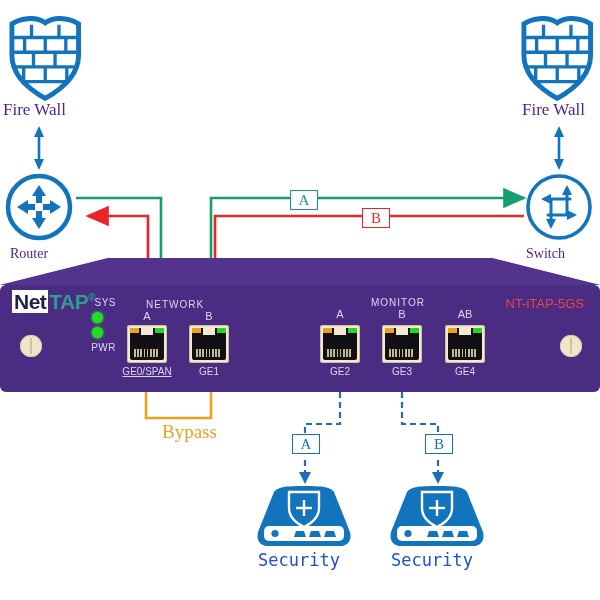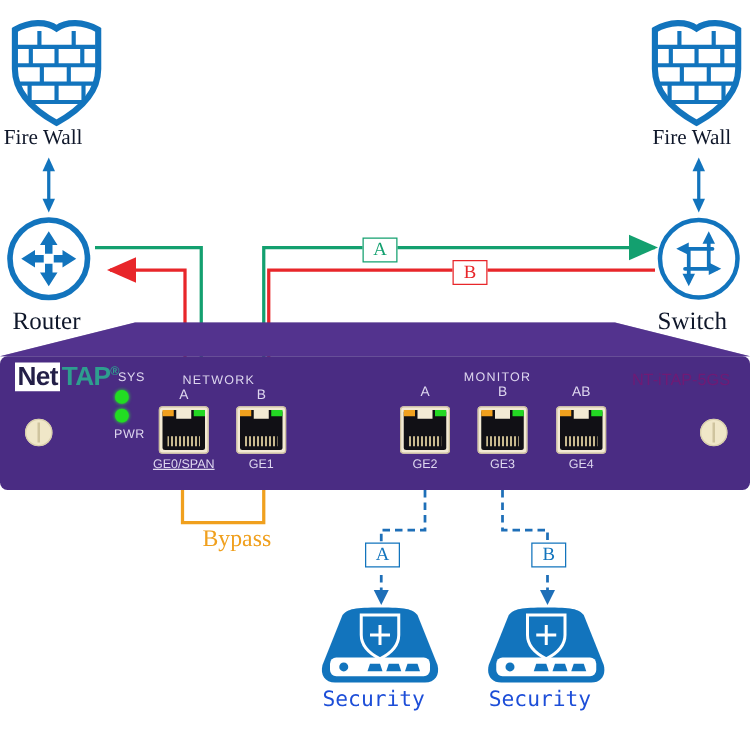--- a/index.html
+++ b/index.html
@@ -1,43 +1,43 @@
 <!DOCTYPE html>
 <html><head>
 <meta charset="utf-8">
 <style>
   html,body{margin:0;padding:0;background:#ffffff;}
   body{width:600px;height:600px;overflow:hidden;font-family:"Liberation Sans",sans-serif;}
   #stage{position:relative;width:600px;height:600px;background:#ffffff;}
   svg.layer{position:absolute;left:0;top:0;width:600px;height:600px;}
 
   .lbl{position:absolute;white-space:nowrap;}
-  .lbl-serif{font-family:"Liberation Serif",serif;color:#0f172a;}
+  .lbl-serif{font-family:"Liberation Serif",serif;color:#4c1d95;}
   .lbl-mono{font-family:"DejaVu Sans Mono","Liberation Mono",monospace;color:#1d4ed8;}
 
   .fw-label{font-size:17px;}
-  .node-label{font-size:20px;}
+  .node-label{font-size:14px;}
   .sec-label{font-size:17px;letter-spacing:0px;}
 
   
   #device{position:absolute;left:0;top:258px;width:600px;height:136px;}
   .chassis-front{position:absolute;left:0;top:27px;width:600px;height:107px;
       background:#4a2c83;border-radius:6px;}
   .screw{position:absolute;width:22px;height:22px;border-radius:50%;
       background:#f0e7c8;box-shadow:inset 0 0 0 1px #d8ceac;}
   .screw::after{content:"";position:absolute;left:50%;top:3px;width:1.5px;height:16px;
       margin-left:-0.75px;background:#cfc49e;}
 
   .logo{position:absolute;left:12px;top:32px;font-family:"Liberation Sans",sans-serif;
       font-weight:bold;font-size:21px;letter-spacing:-0.5px;}
   .logo .net{background:#ffffff;color:#231f47;padding:0 2px;}
   .logo .tap{color:#2e9e8f;margin-left:1px;}
   .logo .reg{color:#2e9e8f;font-size:10px;vertical-align:super;}
 
-  .model{position:absolute;right:16px;top:38px;color:#701a75;font-size:13px;}
+  .model{position:absolute;right:16px;top:38px;color:#ef4444;font-size:13px;}
 
   .led-group{position:absolute;left:78px;top:39px;width:38px;text-align:center;}
   .led-txt{color:#ded7ef;font-size:10px;letter-spacing:0.5px;text-align:right;}
   .led{width:11px;height:11px;border-radius:50%;background:#22dd22;margin:4px auto;
       box-shadow:0 0 3px #2f2;}
 
   
   .port{position:absolute;width:40px;height:38px;background:#f3ead4;border-radius:3px;
       box-shadow:inset 0 0 0 1px #cdbf9d;}
   .port .jack{position:absolute;left:3px;top:3px;width:34px;height:32px;background:#111015;

